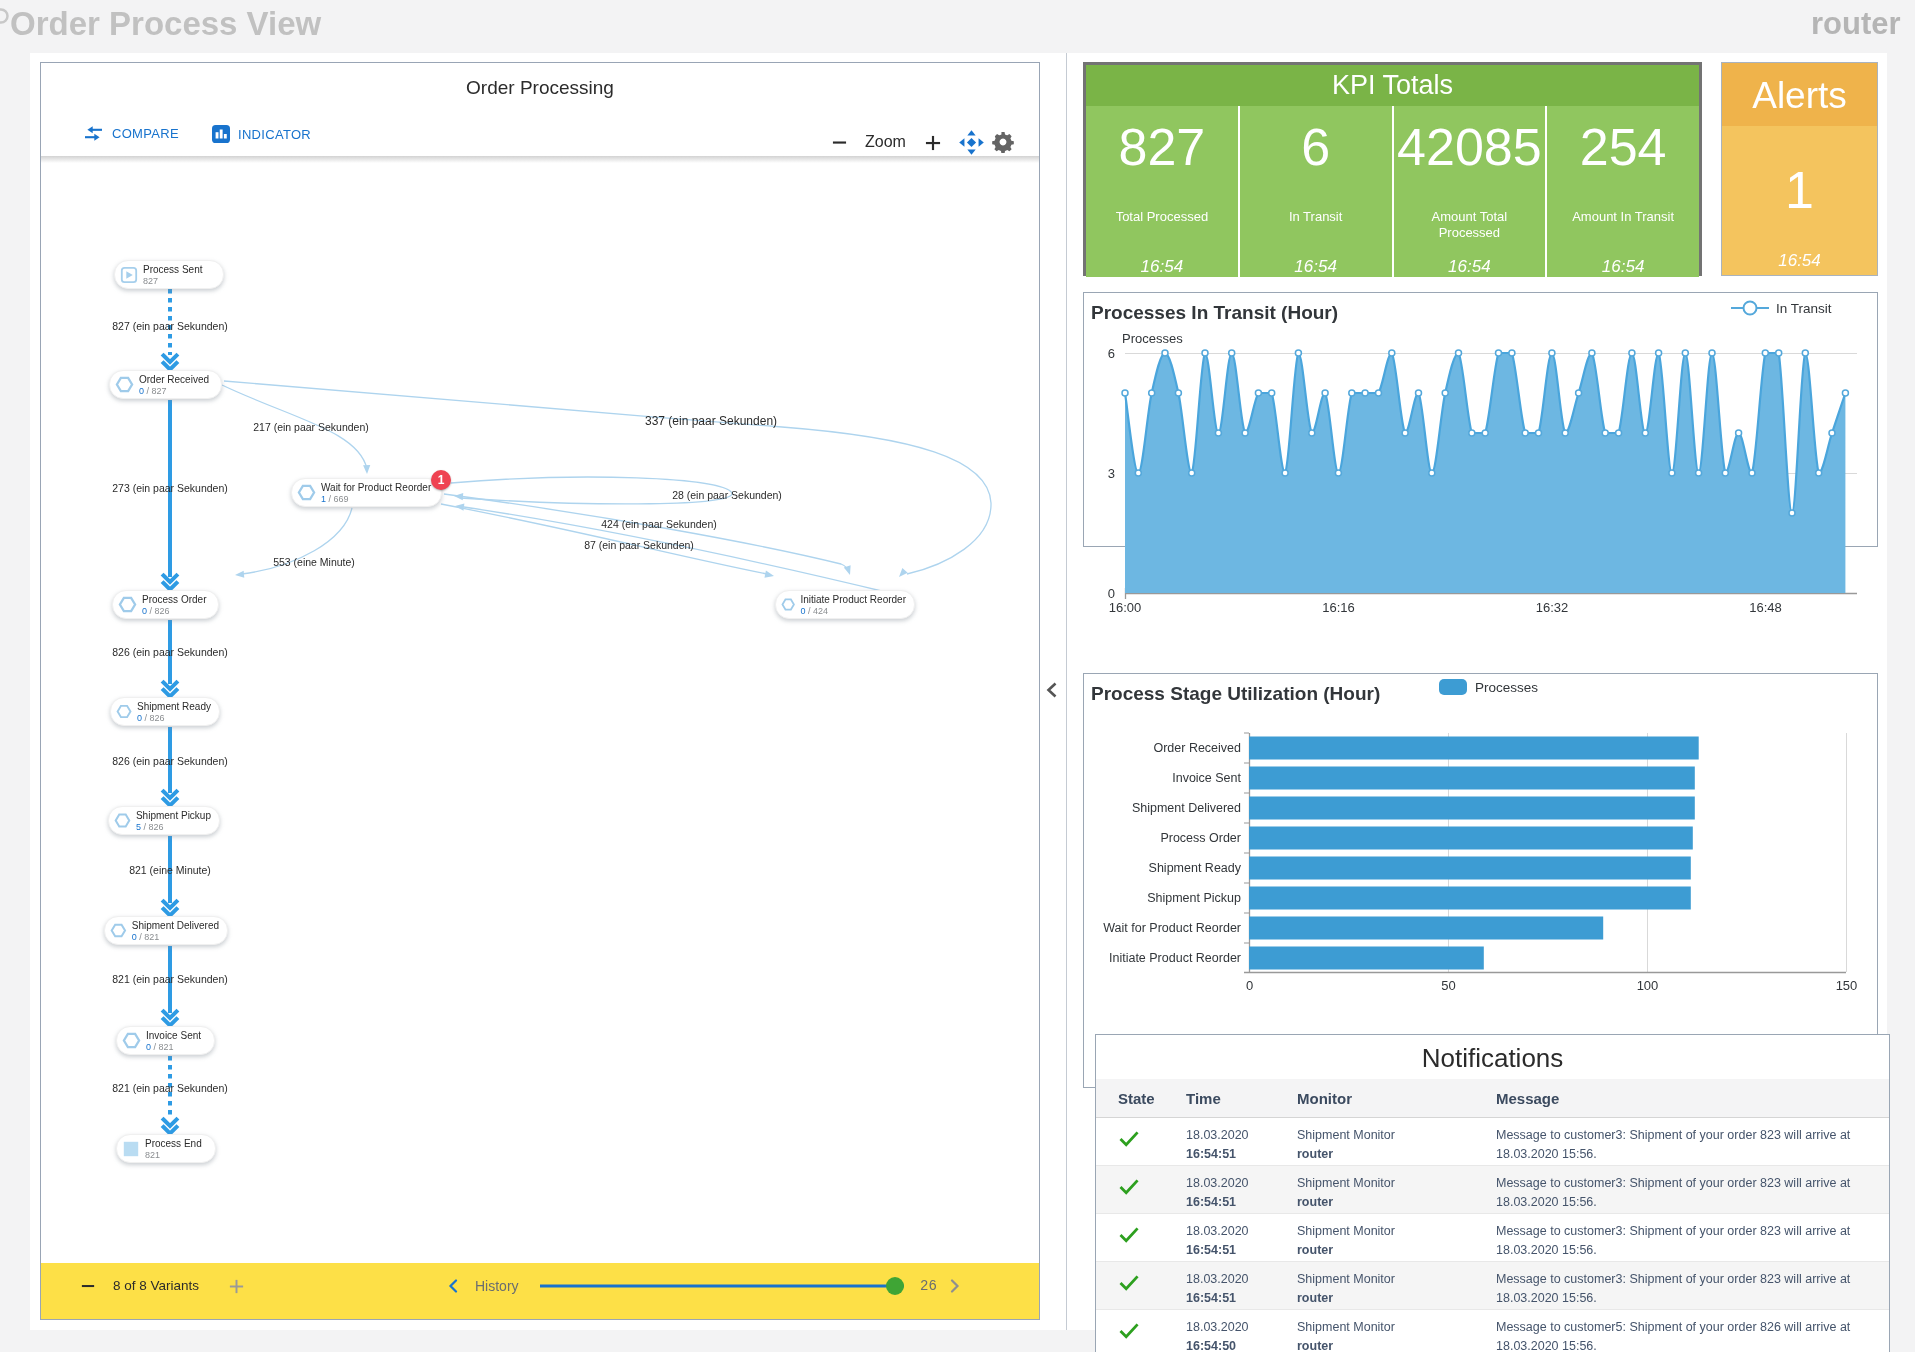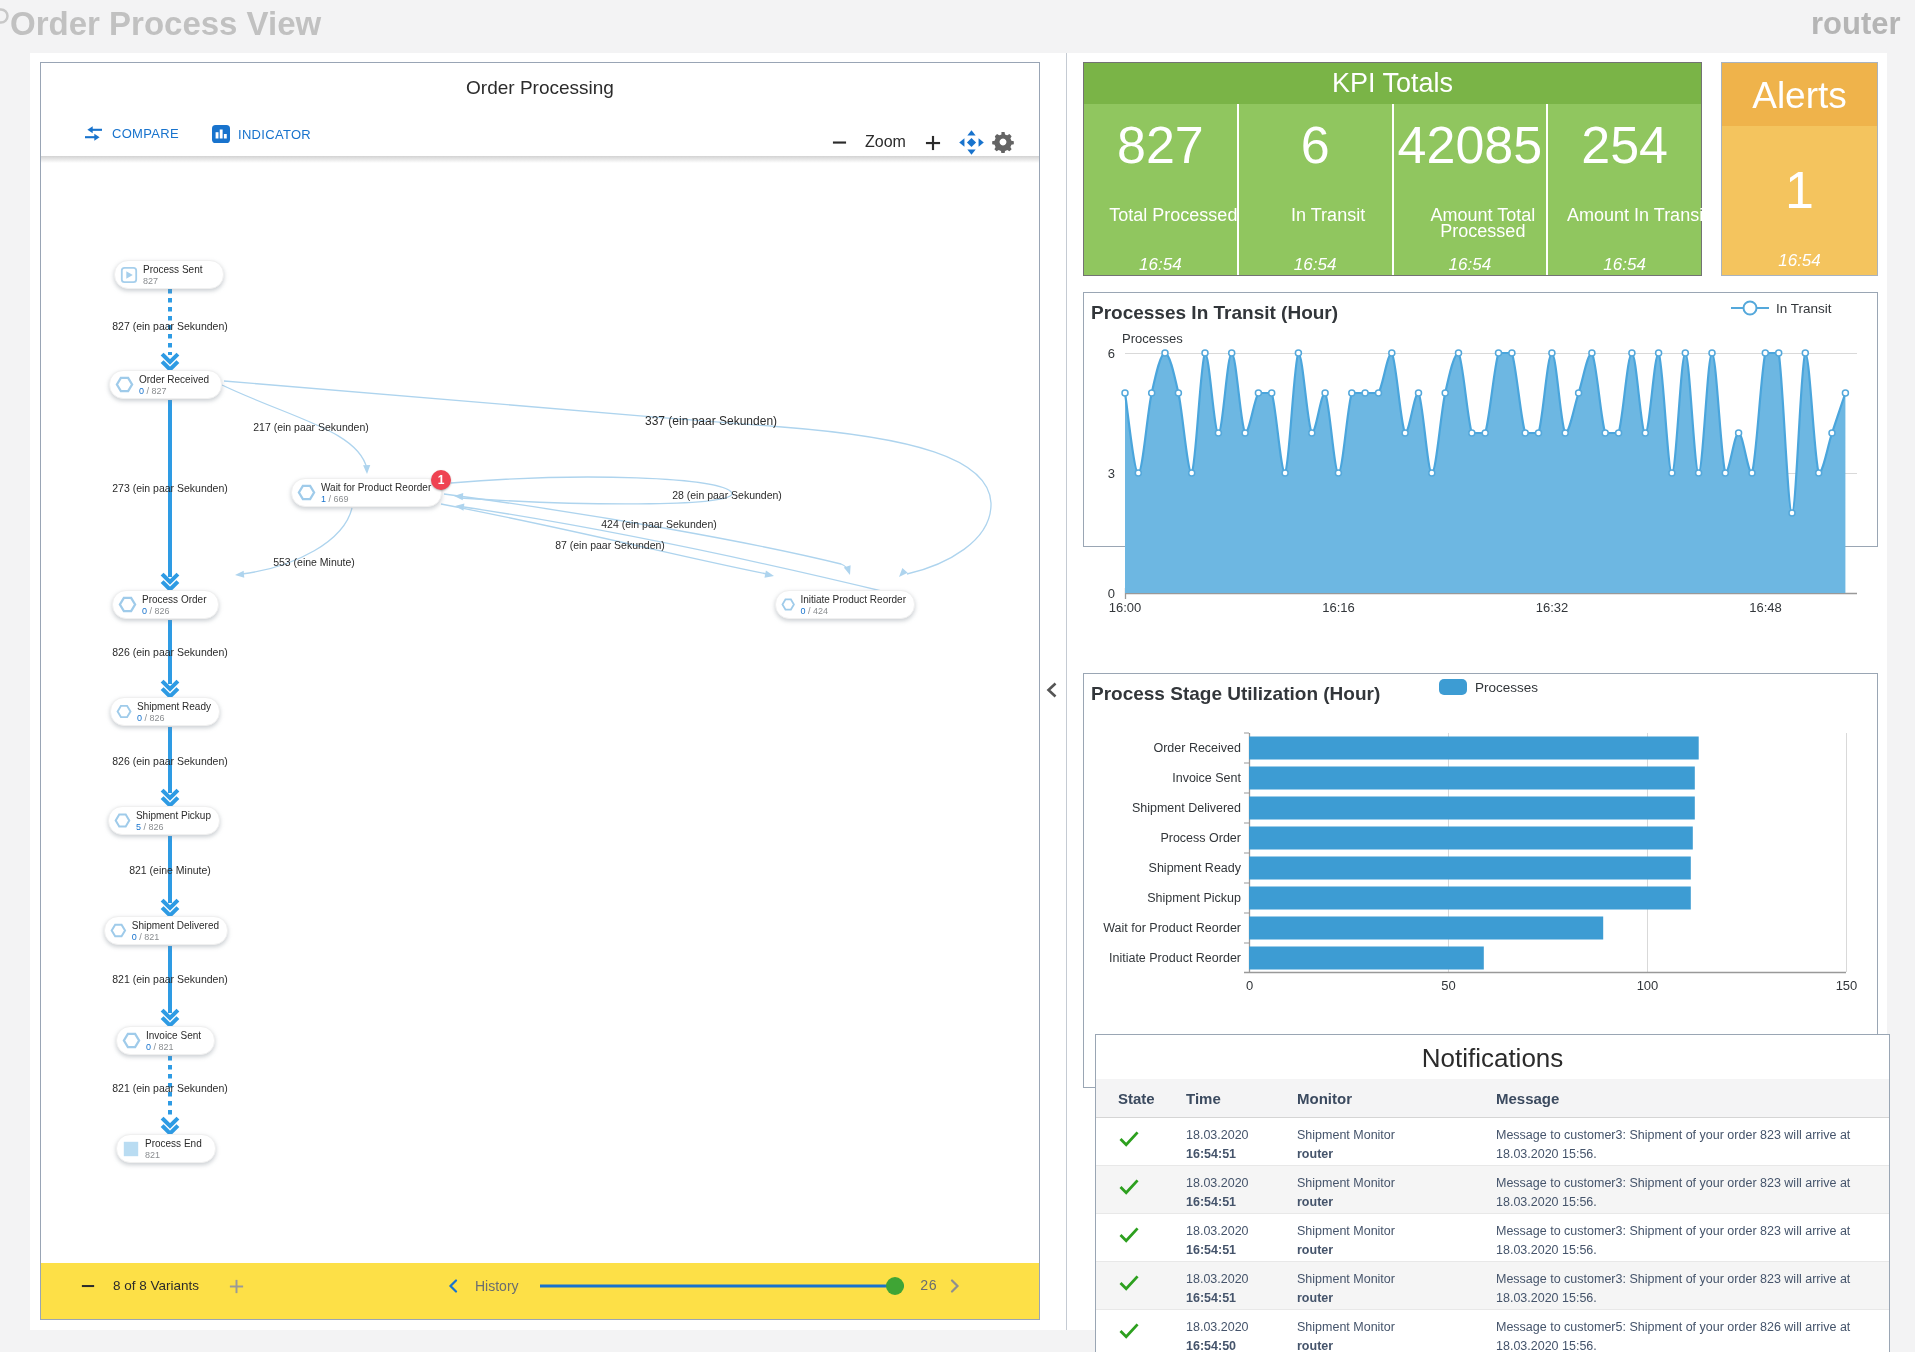--- a/index.html
+++ b/index.html
@@ -10,27 +10,27 @@
 .hdr-router { position:absolute; left:1811px; top:6px; font-size:31px; font-weight:bold; color:#b5b5b5; }
 
 #lpanel { position:absolute; left:40px; top:62px; width:1000px; height:1258px; background:#fff; border:1px solid #99a5b5; }
 #lp-title { position:absolute; left:0; top:14px; width:100%; text-align:center; font-size:19px; color:#2b2b2b; }
 #lp-toolbar { position:absolute; left:0; top:44px; width:998px; height:49px; }
 #lp-tb-shadow { position:absolute; left:0; top:93px; width:998px; height:7px; background:linear-gradient(#d2d2d2,rgba(255,255,255,0)); }
 .tbtn { position:absolute; display:flex; align-items:center; color:#1873cd; font-size:13px; letter-spacing:0.3px; font-weight:500;}
 #lp-bottom { position:absolute; left:0; bottom:0; width:998px; height:56px; background:#fde047; }
 
 .panel { position:absolute; background:#fff; border:1px solid #9aa6b4; }
-#kpi { left:1083px; top:62px; width:619px; height:214px; border:1px solid #737373;}
+#kpi { left:1083px; top:62px; width:619px; height:214px; border:3px solid #737373;}
 #kpi-head { position:absolute; left:0; top:0; width:100%; height:41px; background:#7ab447; color:#fff; text-align:center; font-size:27px; line-height:41px;}
 #kpi-body { position:absolute; left:0; top:41px; width:100%; height:171px; background:#90c65f; display:flex; }
 .kcell { position:relative; flex:1; color:#fff; text-align:center; }
 .kcell + .kcell { border-left:2px solid #fff; }
 .knum { margin-top:13px; font-size:52px; line-height:57px;}
-.klabel { position:absolute; top:103px; left:13px; width:100%; font-size:18px; line-height:16px;}
+.klabel { position:absolute; top:103px; left:0; width:100%; font-size:13px; line-height:16px;}
 .ktime { position:absolute; top:151px; left:0; width:100%; font-size:17px; font-style:italic; }
 #alerts { left:1721px; top:62px; width:157px; height:214px; border:1px solid #a9b3bf; }
 #alerts-head { position:absolute; left:0; top:0; width:100%; height:63px; background:#efb34b; color:#fff; text-align:center; font-size:37px; line-height:66px; }
 #alerts-body { position:absolute; left:0; top:63px; width:100%; height:149px; background:#f4c45e; color:#fff; text-align:center;}
 #transit { left:1083px; top:292px; width:795px; height:255px; }
 #util { left:1083px; top:643px; width:795px; height:415px;margin-top:30px; }
 #notif { left:1083px; top:1034px; width:795px; height:327px;margin-left:12px; }
 .ctitle { position:absolute; left:7px; top:9px; font-size:19px; font-weight:bold; color:#32363a; }
 
 #notif-title { position:absolute; left:0; top:8px; width:100%; text-align:center; font-size:26px; color:#2b2b2b; }
@@ -244,21 +244,21 @@
 <div class="elabel" style="left:129px; top:589px;">826 (ein paar Sekunden)</div>
 <div class="elabel" style="left:129px; top:698px;">826 (ein paar Sekunden)</div>
 <div class="elabel" style="left:129px; top:807px;">821 (eine Minute)</div>
 <div class="elabel" style="left:129px; top:916px;">821 (ein paar Sekunden)</div>
 <div class="elabel" style="left:129px; top:1025px;">821 (ein paar Sekunden)</div>
 <div class="elabel" style="left:270px; top:364px;">217 (ein paar Sekunden)</div>
 <div class="elabel" style="left:670px; top:358px;"><span style="font-size:12px">337 (ein paar Sekunden)</span></div>
 <div class="elabel" style="left:273px; top:499px;">553 (eine Minute)</div>
 <div class="elabel" style="left:686px; top:432px;">28 (ein paar Sekunden)</div>
 <div class="elabel" style="left:618px; top:461px;">424 (ein paar Sekunden)</div>
-<div class="elabel" style="left:569px; top:482px;">87 (ein paar Sekunden)</div>
+<div class="elabel" style="left:598px; top:482px;">87 (ein paar Sekunden)</div>
 </div>
     <div id="lp-bottom">
       <svg style="position:absolute; left:40px; top:16px;" width="14" height="14" viewBox="0 0 16 16">
           <rect x="1" y="6.9" width="14" height="2.3" fill="#2b2b2b"></rect>
         </svg>
       <div style="position:absolute; left:72px; top:15px; font-size:13.5px; color:#2b2b2b;">8 of 8 Variants</div>
       <svg style="position:absolute; left:188px; top:16px;" width="15" height="15" viewBox="0 0 17 17">
           <rect x="1" y="7.4" width="15" height="2.2" fill="#9a9a9a"></rect>
           <rect x="7.4" y="1" width="2.2" height="15" fill="#9a9a9a"></rect>
         </svg>

